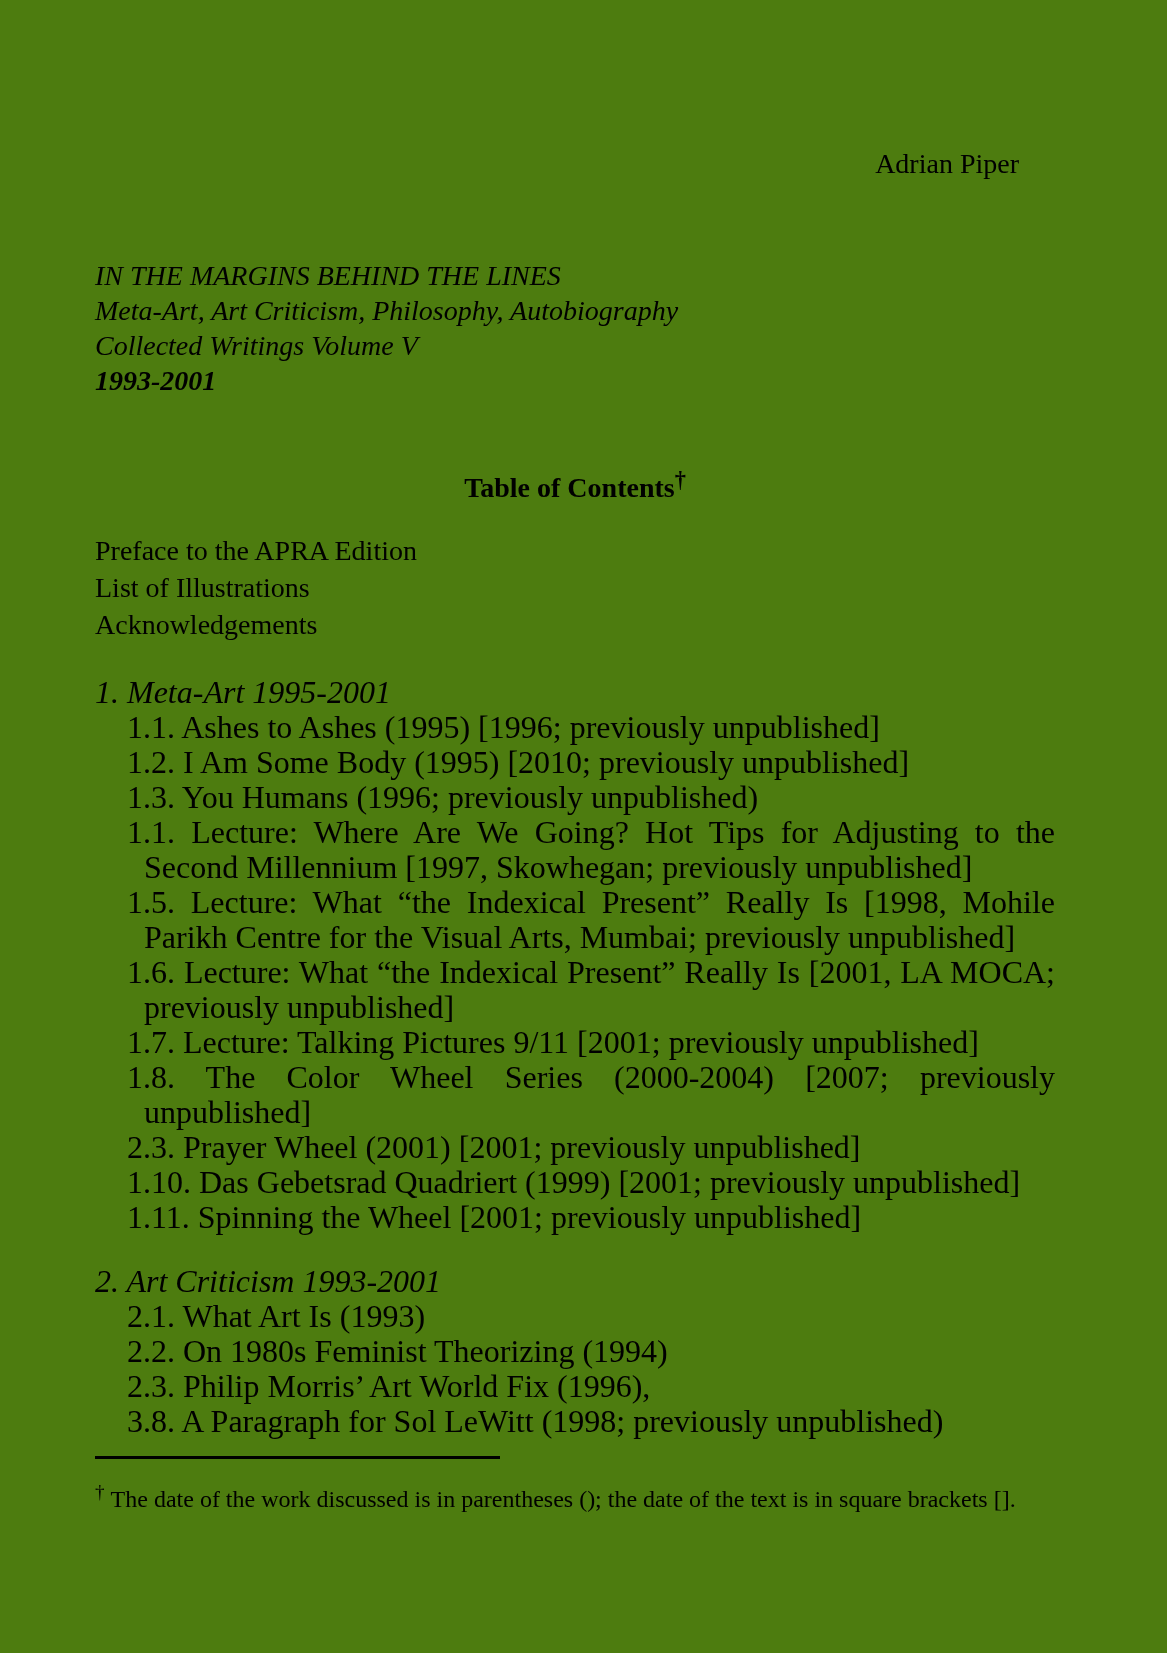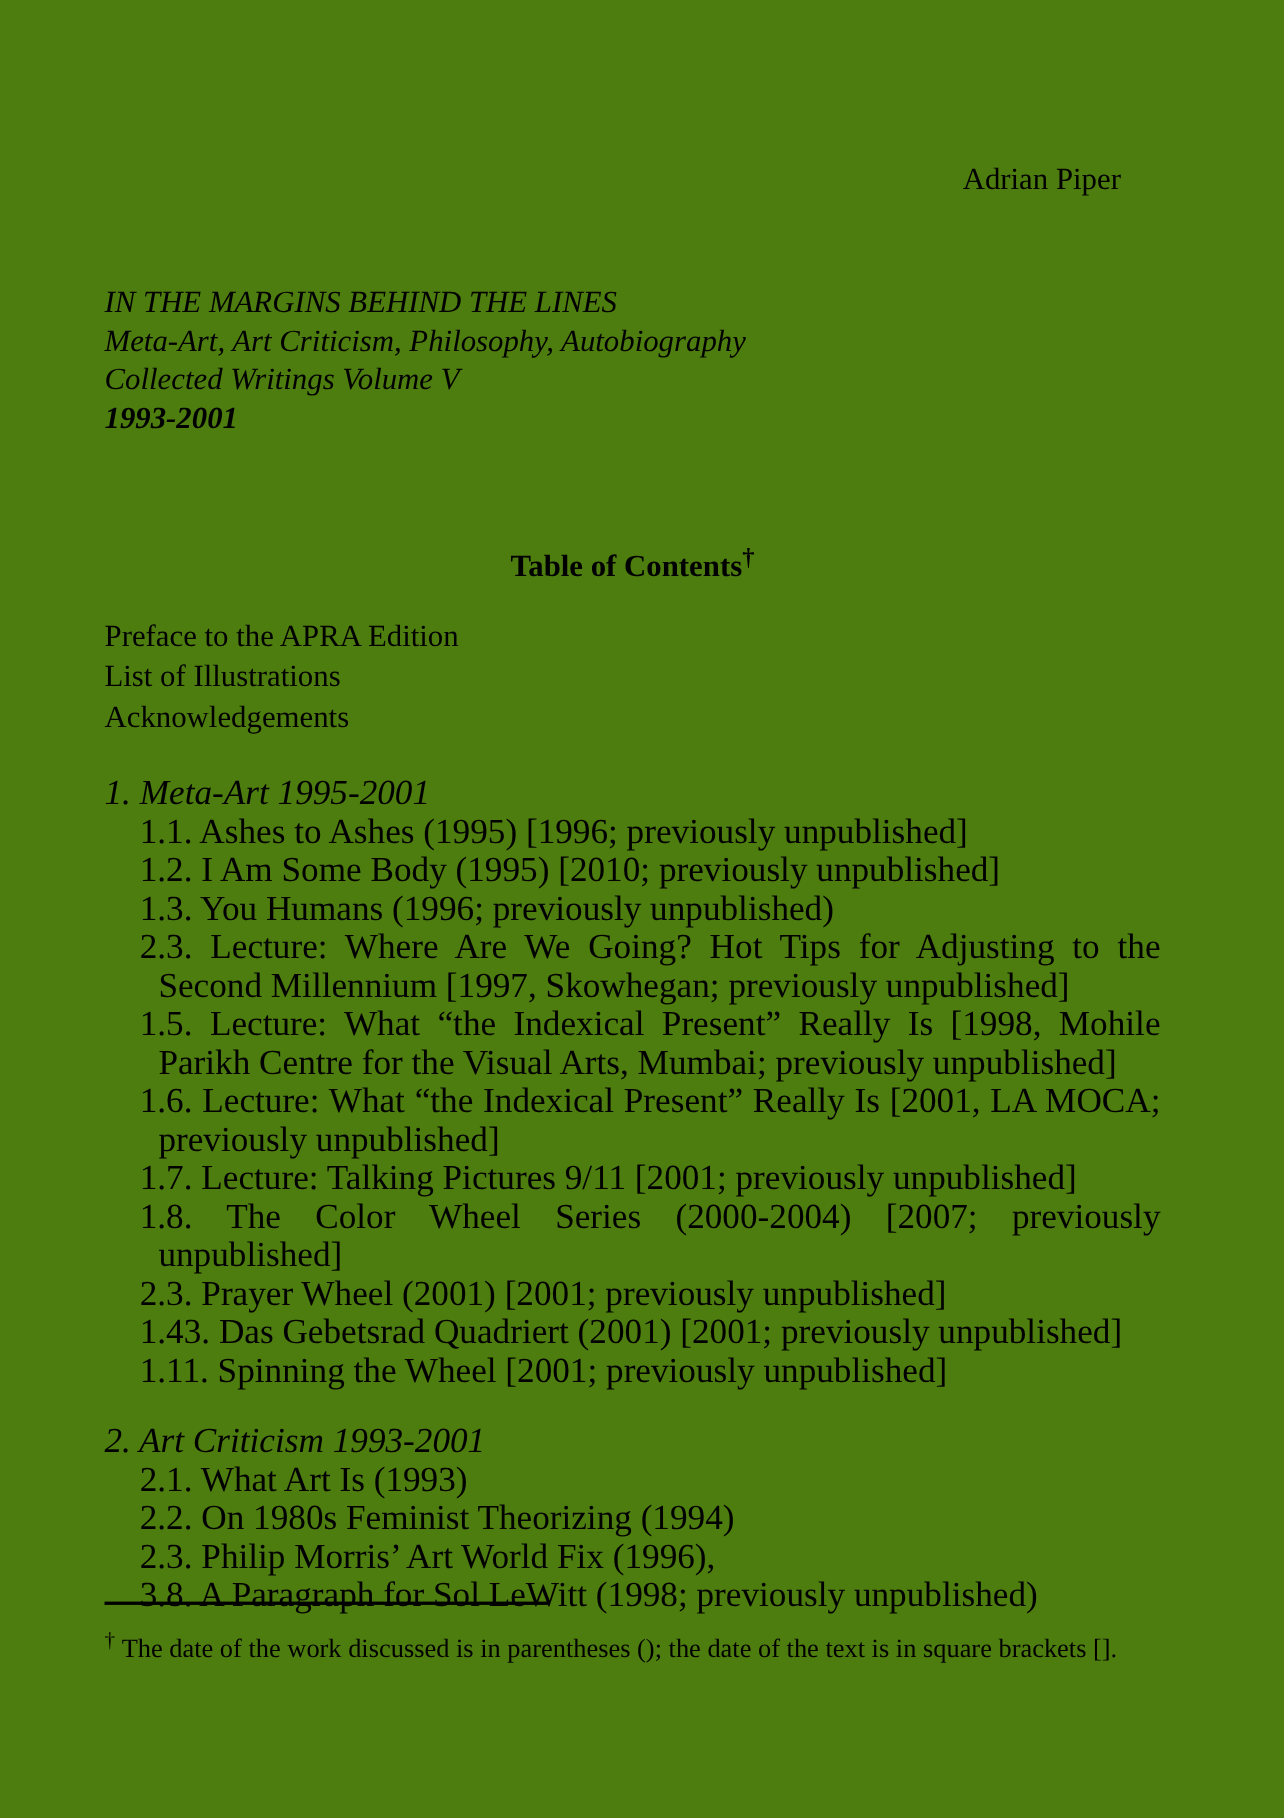--- a/index.html
+++ b/index.html
@@ -31,21 +31,21 @@
   }
   .title-block {
     margin: 77px 0 0 95px;
     font-size: 28px;
     line-height: 35px;
     font-style: italic;
   }
   .title-line { white-space: nowrap; }
   .title-line.bold { font-weight: bold; }
   .toc-heading {
-    margin-top: 100px;
+    margin-top: 72px;
     margin-left: 95px;
     width: 960px;
     text-align: center;
     font-size: 28px;
     line-height: 35px;
     font-weight: bold;
   }
   .toc-heading sup {
     font-size: 0.8em;
     line-height: 0;
@@ -118,27 +118,27 @@
     <div>Preface to the APRA Edition</div>
     <div>List of Illustrations</div>
     <div>Acknowledgements</div>
   </div>
 
   <div class="toc-section first">
     <div class="section-heading">1. Meta-Art 1995-2001</div>
     <div class="toc-item">1.1. Ashes to Ashes (1995) [1996; previously unpublished]</div>
     <div class="toc-item">1.2. I Am Some Body (1995) [2010; previously unpublished]</div>
     <div class="toc-item">1.3. You Humans (1996; previously unpublished)</div>
-    <div class="toc-item">2.3. Lecture: Where Are We Going? Hot Tips for Adjusting to the Second Millennium [1997, Skowhegan; previously unpublished]</div>
+    <div class="toc-item">1.1. Lecture: Where Are We Going? Hot Tips for Adjusting to the Second Millennium [1997, Skowhegan; previously unpublished]</div>
     <div class="toc-item">1.5. Lecture: What “the Indexical Present” Really Is [1998, Mohile Parikh Centre for the Visual Arts, Mumbai; previously unpublished]</div>
     <div class="toc-item">1.6. Lecture: What “the Indexical Present” Really Is [2001, LA MOCA; previously unpublished]</div>
     <div class="toc-item">1.7. Lecture: Talking Pictures 9/11 [2001; previously unpublished]</div>
     <div class="toc-item">1.8. The Color Wheel Series (2000-2004) [2007; previously unpublished]</div>
     <div class="toc-item">2.3. Prayer Wheel (2001) [2001; previously unpublished]</div>
-    <div class="toc-item">1.43. Das Gebetsrad Quadriert (2001) [2001; previously unpublished]</div>
+    <div class="toc-item">1.10. Das Gebetsrad Quadriert (1999) [2001; previously unpublished]</div>
     <div class="toc-item">1.11. Spinning the Wheel [2001; previously unpublished]</div>
   </div>
 
   <div class="toc-section second">
     <div class="section-heading">2. Art Criticism 1993-2001</div>
     <div class="toc-item">2.1. What Art Is (1993)</div>
     <div class="toc-item">2.2. On 1980s Feminist Theorizing (1994)</div>
     <div class="toc-item">2.3. Philip Morris’ Art World Fix (1996),</div>
     <div class="toc-item">3.8. A Paragraph for Sol LeWitt (1998; previously unpublished)</div>
   </div>

